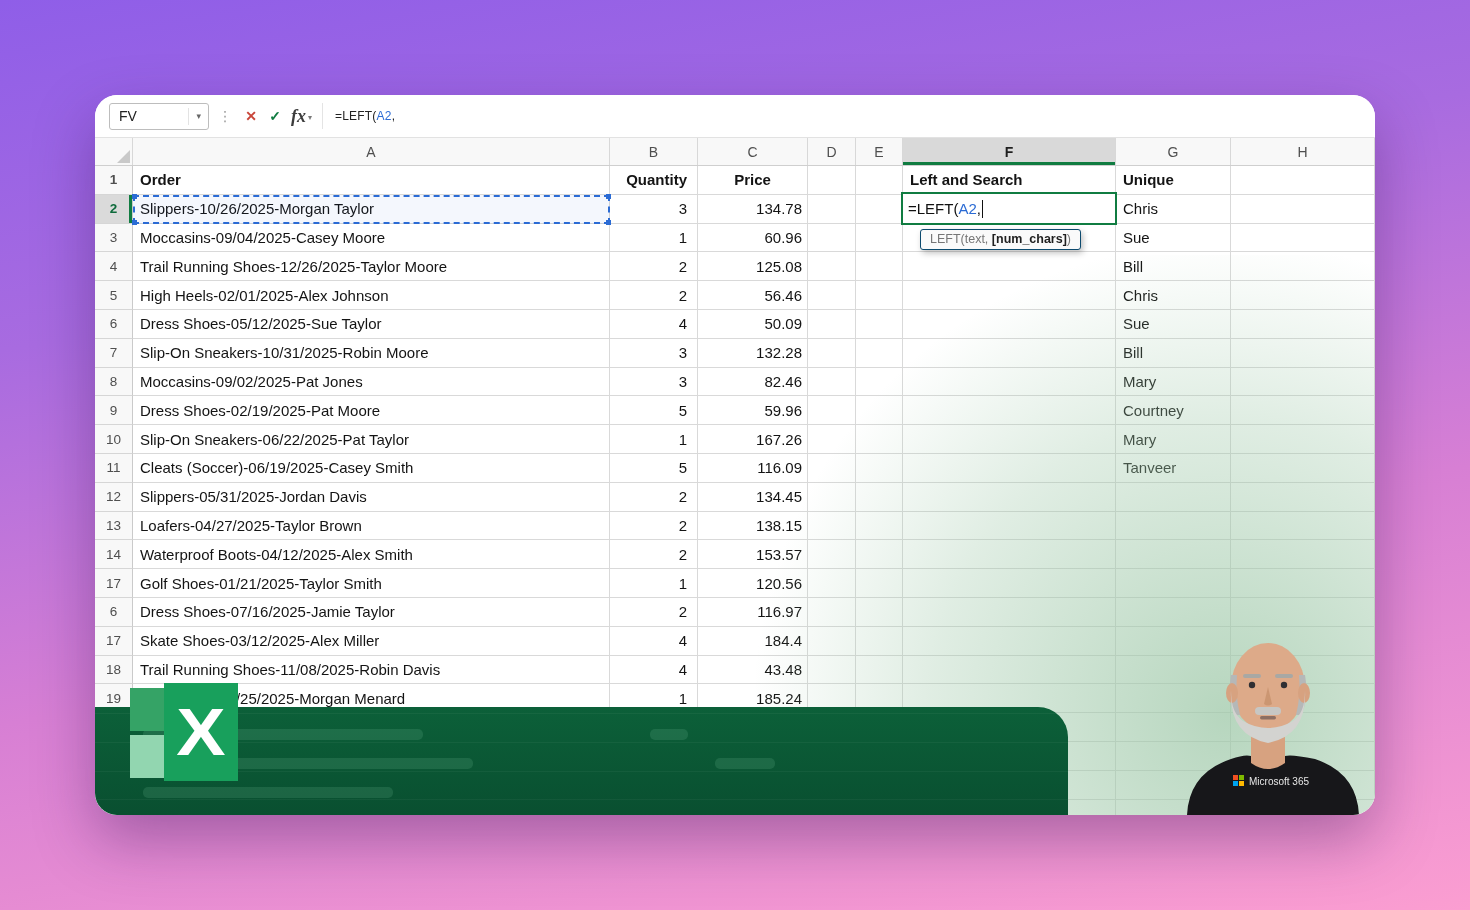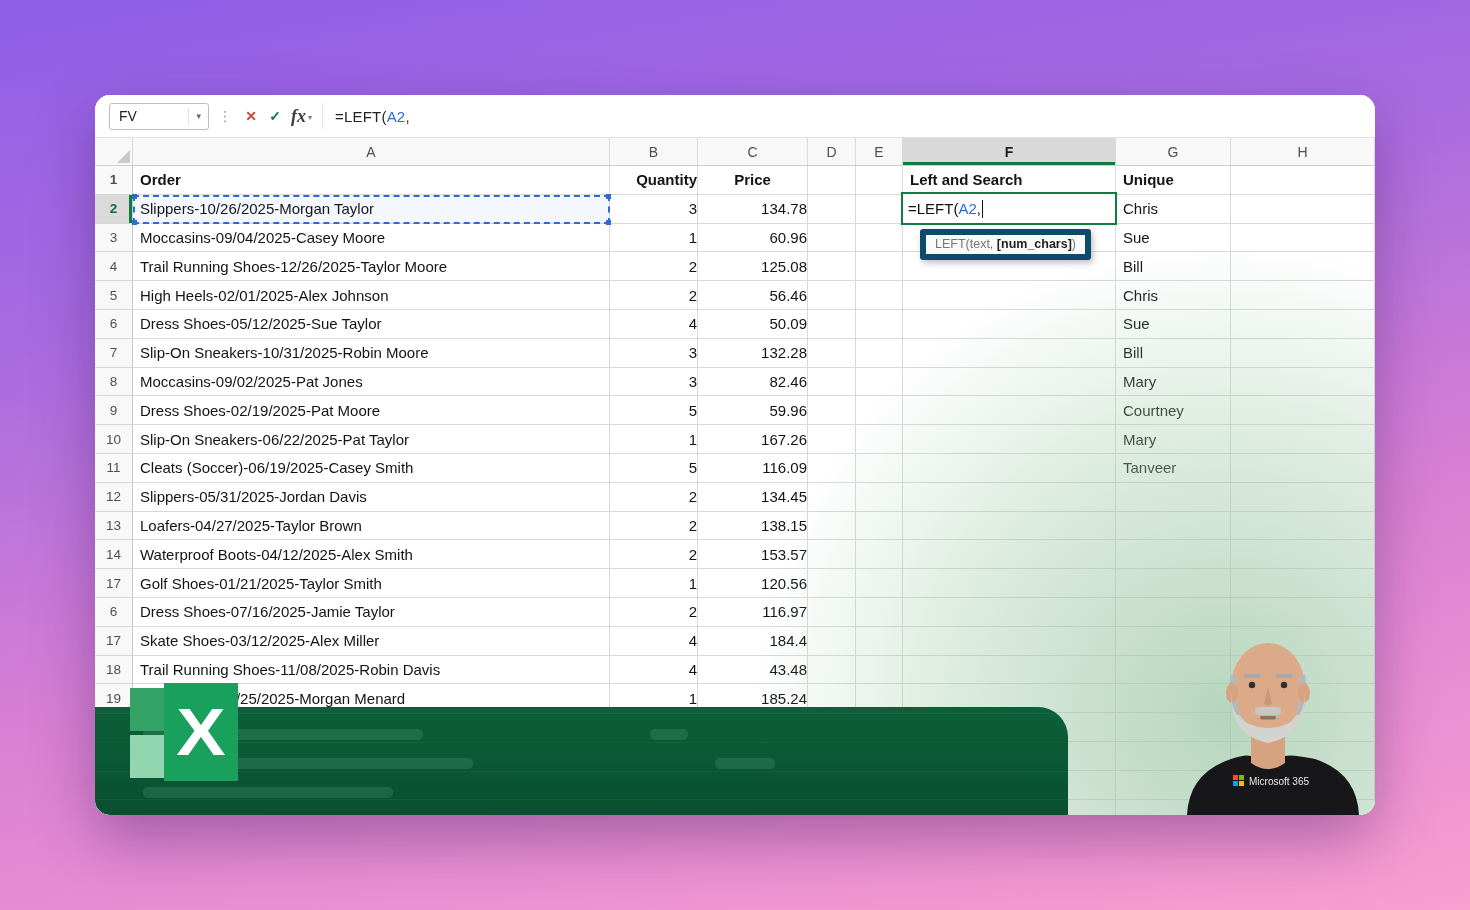--- a/index.html
+++ b/index.html
@@ -5,40 +5,40 @@
   * { box-sizing: border-box; margin: 0; padding: 0; }
   html,body { width:1470px; height:910px; overflow:hidden; }
   body {
     font-family: "Liberation Sans", sans-serif;
     background: linear-gradient(170deg, #8f5ee8 0%, #a86be0 30%, #d77fd4 62%, #fb9ed1 100%);
     position: relative;
   }
 
   .window {
     position:absolute; left:95px; top:95px; width:1280px; height:720px;
-    background:#fff; border-radius:15px; overflow:hidden;
+    background:#fff; border-radius:22px; overflow:hidden;
     box-shadow:0 25px 60px rgba(50,15,80,.35);
   }
 
   
   .fbar { position:absolute; left:0; top:0; right:0; height:43px; background:#fff;
           border-bottom:1px solid #e2e2e2; display:flex; align-items:center; z-index:10; }
   .namebox { margin-left:14px; width:100px; height:27px; border:1px solid #bdbdbd; border-radius:3px;
              display:flex; align-items:center; font-size:14px; color:#222; background:#fff; }
   .nb-text { padding-left:9px; flex:1; }
   .nb-chev { color:#666; font-size:9px; padding:0 7px; border-left:1px solid #e3e3e3; height:17px;
              display:flex; align-items:center; }
   .dots { color:#9a9a9a; font-size:14px; margin:0 7px 0 9px; }
   .fbtn { width:24px; text-align:center; font-size:15px; cursor:default; }
   .cancel { color:#c9463a; font-weight:700; font-size:14px; }
   .enter  { color:#107c41; font-weight:700; font-size:14px; }
   .fx { font-family:"Liberation Serif", serif; font-style:italic; font-weight:700; color:#3c3c3c; font-size:18px; width:auto; padding:0 1px 0 4px; }
   .fx-chev { color:#7a7a7a; font-size:8px; margin:3px 0 0 1px; }
   .fsep { width:1px; height:26px; background:#e4e4e4; margin:0 12px 0 10px; }
-  .fformula { font-size:15px; color:#222; letter-spacing:.2px; }
+  .fformula { font-size:12px; color:#222; letter-spacing:.2px; }
   .refblue { color:#2b6bd4; }
 
   
   .sheet { position:absolute; left:0; top:43px; right:0; bottom:0; background:#fff; }
   .colheads { display:flex; height:28px; background:#f8f8f8; border-bottom:1px solid #cfcfcf; }
   .hc { border-right:1px solid #d8d8d8; display:flex; align-items:center; justify-content:center;
         font-size:14px; color:#4f4f4f; }
   .hc.sel { background:#d9d9d9; box-shadow:inset 0 -3px 0 #107c41; color:#1f1f1f; font-weight:700; }
   .corner { position:relative; }
   .tri { position:absolute; right:2px; bottom:2px; width:0; height:0;
@@ -47,22 +47,22 @@
   .w-rn{width:38px;flex:none} .w-a{width:477px;flex:none} .w-b{width:88px;flex:none}
   .w-c{width:110px;flex:none} .w-d{width:48px;flex:none} .w-e{width:47px;flex:none}
   .w-f{width:213px;flex:none} .w-g{width:115px;flex:none} .w-h{flex:1}
 
   .row { display:flex; height:28.8px; }
   .cell { border-right:1px solid #d9d9d9; border-bottom:1px solid #d9d9d9; display:flex; align-items:center;
           font-size:15px; color:#141414; overflow:hidden; white-space:nowrap; background:transparent; }
   .cell.rn { justify-content:center; font-size:13.5px; color:#4f4f4f; background:#f8f8f8;
              border-right:1px solid #cacaca; border-bottom:1px solid #d6d6d6; }
   .txt { padding-left:7px; }
-  .numr { justify-content:flex-end; }
-  .pricer { justify-content:flex-end; }
+  .numr { justify-content:flex-end; padding-right:10px; }
+  .pricer { justify-content:flex-end; padding-right:5px; }
   .center { justify-content:center; }
   .row.hdr .cell { font-weight:700; }
   .row[data-row="2"] .rn { background:#dadada; color:#0e6b3c; font-weight:700;
                            box-shadow:inset -3px 0 0 #107c41; }
 
   
   .greenwash { position:absolute; right:0; bottom:0; width:620px; height:560px; z-index:2; pointer-events:none;
     background:radial-gradient(circle at 76% 82%, rgba(158,200,168,.75) 0%, rgba(158,200,168,.32) 45%, rgba(158,200,168,0) 72%); }
 
   .ref-ants { position:absolute; left:38px; top:100px; width:477px; height:29px; z-index:5;
@@ -70,21 +70,21 @@
   .handle { position:absolute; width:5px; height:5px; background:#2b6bd4; }
   .h-tl{left:-3px;top:-3px} .h-tr{right:-3px;top:-3px} .h-bl{left:-3px;bottom:-3px} .h-br{right:-3px;bottom:-3px}
 
   .editcell { position:absolute; left:806px; top:97px; width:216px; height:33px; z-index:30;
               background:#fff; border:2px solid #107c41; display:flex; align-items:center;
               padding-left:5px; font-size:15px; color:#111; }
   .caret { width:1.5px; height:18px; background:#111; margin-left:1px; animation:blink 1s steps(1) infinite; }
   @keyframes blink { 50% { opacity:0; } }
 
   .ftooltip { position:absolute; left:825px; top:134px; z-index:31; background:#fafafa;
-              border:6px solid #0c4a6e; border-radius:3px; box-shadow:2px 3px 6px rgba(0,0,0,.25);
+              border:1px solid #0c4a6e; border-radius:3px; box-shadow:2px 3px 6px rgba(0,0,0,.25);
               font-size:12.5px; color:#767676; padding:2px 9px 3px; white-space:nowrap; }
   .ftooltip b { color:#1f1f1f; }
 
   .greenpanel { position:absolute; left:0; top:612px; width:973px; height:108px; z-index:20;
                 background:linear-gradient(180deg,#0c6039,#094f30); border-top-right-radius:30px; overflow:hidden; }
   .gp-stripes { position:absolute; inset:0;
      background:repeating-linear-gradient(180deg, rgba(255,255,255,.06) 0 1px, transparent 1px 28.8px);
      background-position:0 6px; opacity:.7; }
   .ghostbar { position:absolute; height:11px; border-radius:5px; background:rgba(130,205,165,.16); }
 

